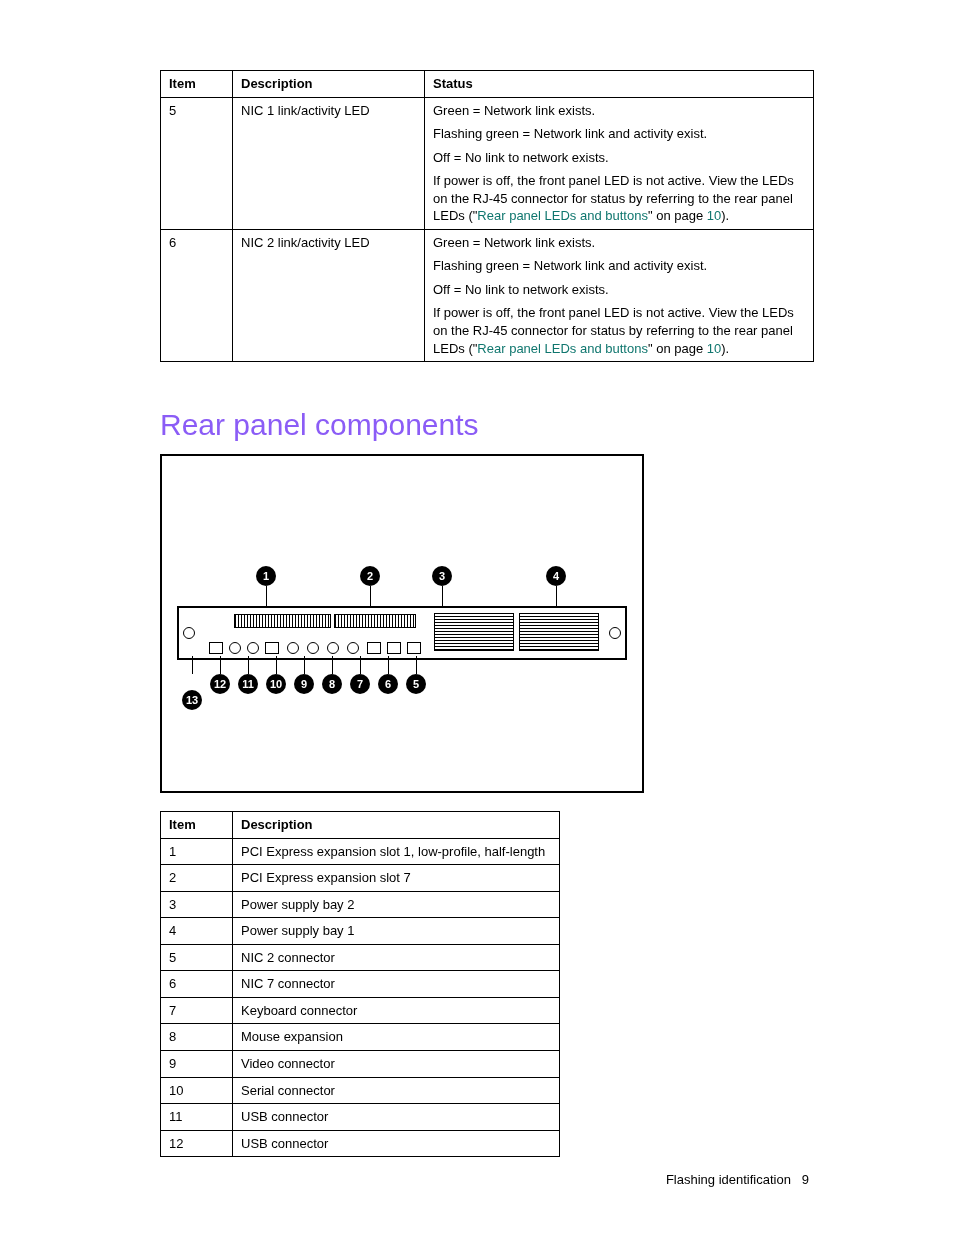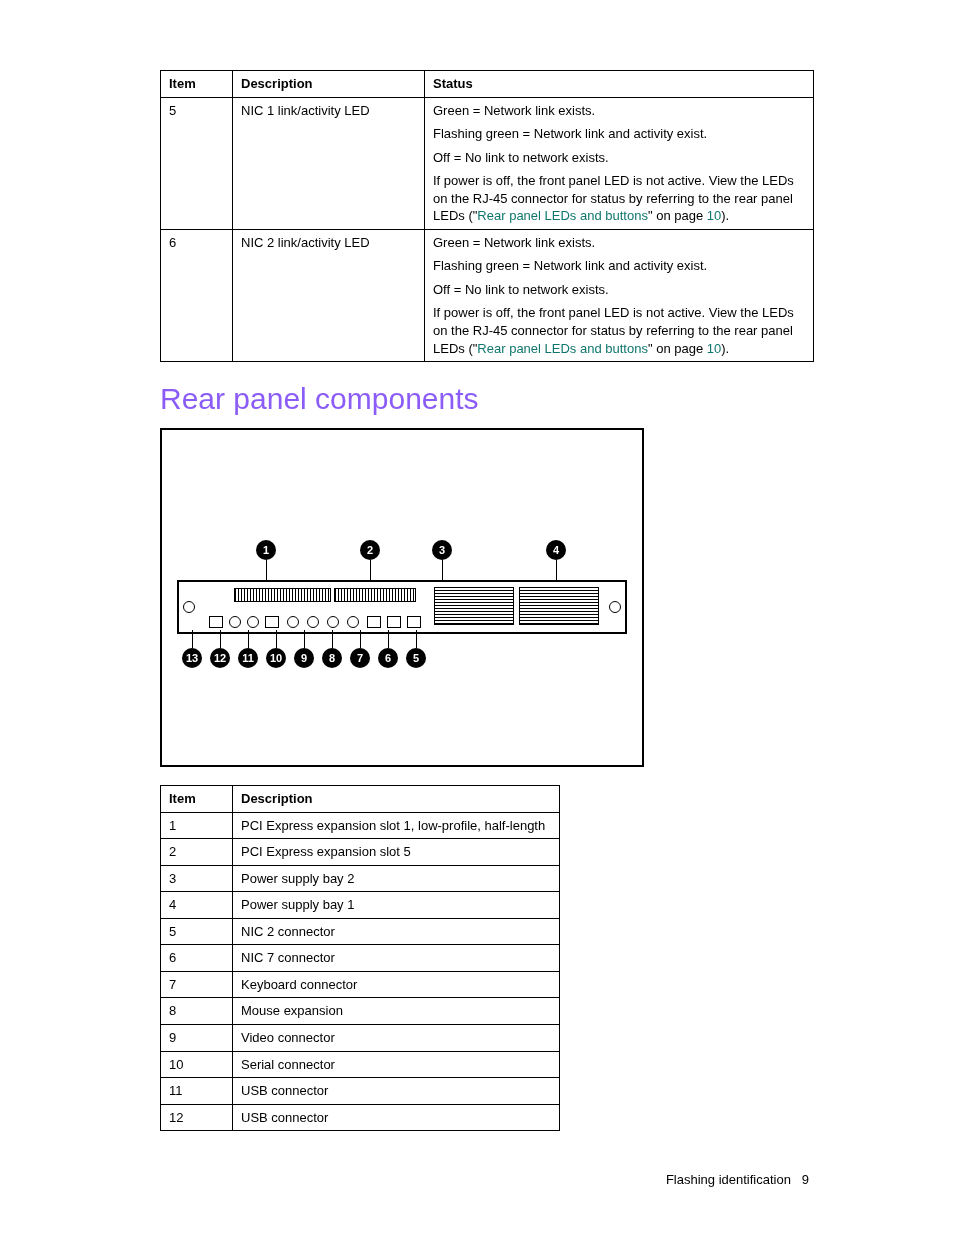--- a/index.html
+++ b/index.html
@@ -12,21 +12,21 @@
     height: 1235px;
     position: relative;
     background: #fff;
   }
   .page {
     padding: 70px 140px 0 160px;
   }
   table {
     border-collapse: collapse;
     width: 100%;
-    margin-bottom: 20px;
+    margin-bottom: 46px;
     padding-left: 44px;
   }
   table.t1 th, table.t1 td,
   table.t2 th, table.t2 td {
     border: 1px solid #000;
     padding: 4px 8px;
     text-align: left;
     vertical-align: top;
     font-size: 13px;
     line-height: 1.35;
@@ -191,21 +191,21 @@
       <div class="rj" style="left:86px;"></div>
       <div class="port" style="left:108px;"></div>
       <div class="port" style="left:128px;"></div>
       <div class="port" style="left:148px;"></div>
       <div class="port" style="left:168px;"></div>
       <div class="rj" style="left:188px;"></div>
       <div class="rj" style="left:208px;"></div>
       <div class="rj" style="left:228px;"></div>
     </div>
 
-    <div class="callout" style="left:20px;  top:218px;">13</div>
+    <div class="callout" style="left:20px;  top:234px;">13</div>
     <div class="callout" style="left:48px;  top:218px;">12</div>
     <div class="callout" style="left:76px;  top:218px;">11</div>
     <div class="callout" style="left:104px; top:218px;">10</div>
     <div class="callout" style="left:132px; top:218px;">9</div>
     <div class="callout" style="left:160px; top:218px;">8</div>
     <div class="callout" style="left:188px; top:218px;">7</div>
     <div class="callout" style="left:216px; top:218px;">6</div>
     <div class="callout" style="left:244px; top:218px;">5</div>
     <div class="lead" style="left:30px;  top:200px; height:18px;"></div>
     <div class="lead" style="left:58px;  top:200px; height:18px;"></div>
@@ -225,21 +225,21 @@
         <th>Description</th>
       </tr>
     </thead>
     <tbody>
       <tr>
           <td>1</td>
           <td>PCI Express expansion slot 1, low-profile, half-length</td>
         </tr>
       <tr>
           <td>2</td>
-          <td>PCI Express expansion slot 5</td>
+          <td>PCI Express expansion slot 7</td>
         </tr>
       <tr>
           <td>3</td>
           <td>Power supply bay 2</td>
         </tr>
       <tr>
           <td>4</td>
           <td>Power supply bay 1</td>
         </tr>
       <tr>

